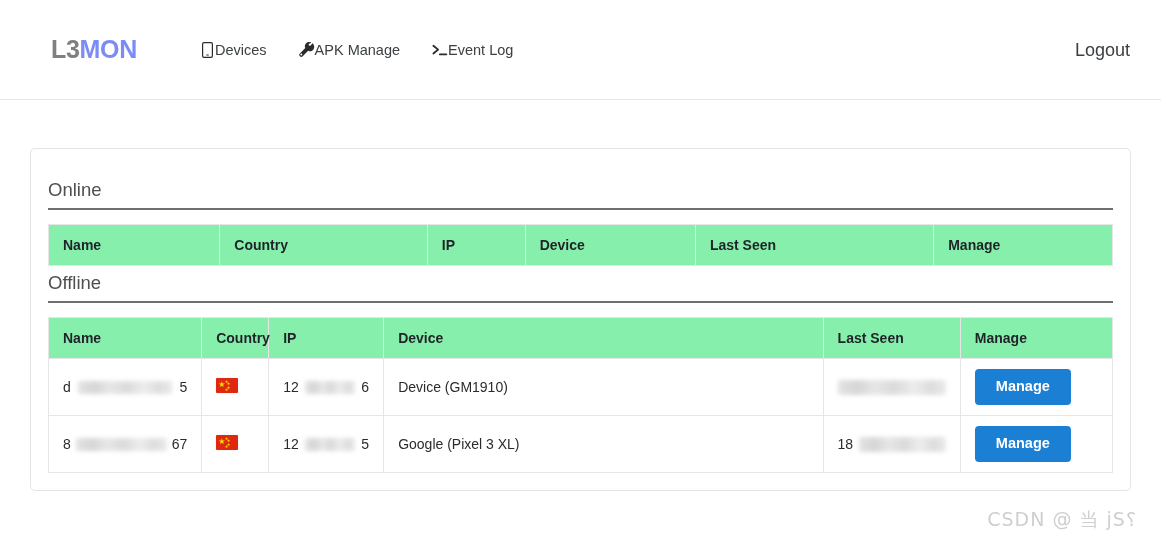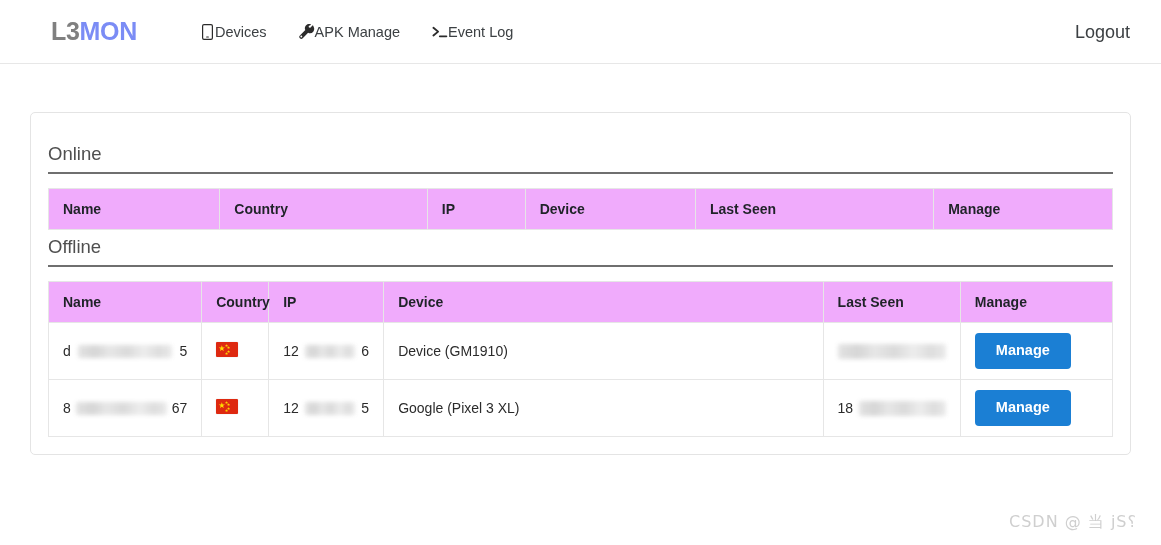--- a/index.html
+++ b/index.html
@@ -12,21 +12,21 @@
     height: 545px;
     background: #ffffff;
     font-family: "Liberation Sans", sans-serif;
     color: #2b2b2b;
     overflow: hidden;
     position: relative;
   }
 
   
   .navbar {
-    height: 64px;
+    height: 100px;
     border-bottom: 1px solid #e7e7e7;
     display: flex;
     align-items: center;
     padding: 0 31px 0 51px;
     position: relative;
   }
   .brand {
     font-size: 25px;
     font-weight: bold;
     letter-spacing: -0.3px;
@@ -99,21 +99,21 @@
   .section-title.second { margin-top: 6px; }
 
   
   table {
     width: 100%;
     border-collapse: collapse;
     table-layout: fixed;
     font-size: 14px;
   }
   thead th {
-    background: #f0abfc;
+    background: #86efac;
     border: 1px solid #e6e6e6;
     text-align: left;
     font-weight: bold;
     font-size: 14px;
     color: #1f2328;
     padding: 12px 14px;
     height: 37px;
   }
   tbody td {
     border: 1px solid #e6e6e6;
@@ -190,21 +190,21 @@
     color: #4a4a4a;
     margin-top: 30px;
   }
   .footer .heart { color: #e03030; font-size: 14px; }
   .footer a { color: #2d7ff9; text-decoration: none; cursor: pointer; }
 
   .watermark {
     position: absolute;
     right: 24px;
     bottom: 12px;
-    font-size: 16px;
+    font-size: 19px;
     color: #cfcfcf;
     letter-spacing: 1px;
     font-family: "DejaVu Sans", sans-serif;
     white-space: nowrap;
     user-select: none;
   }
 </style>
 </head>
 <body>
 

